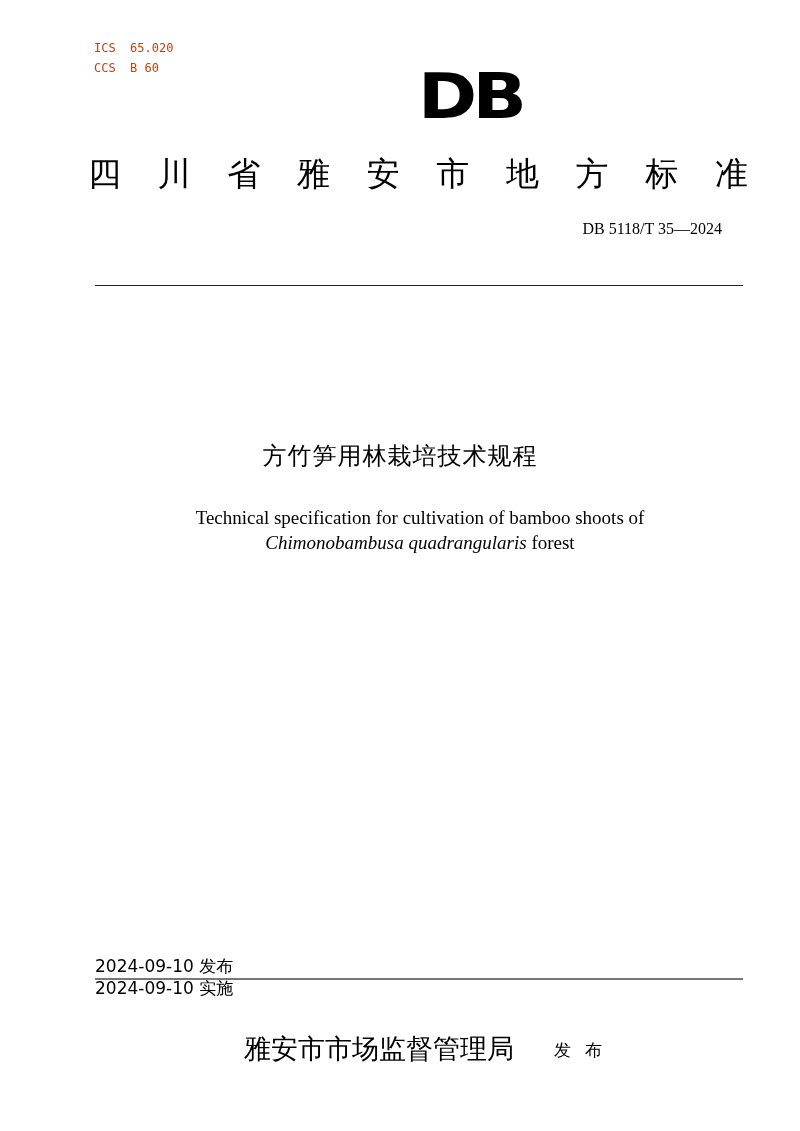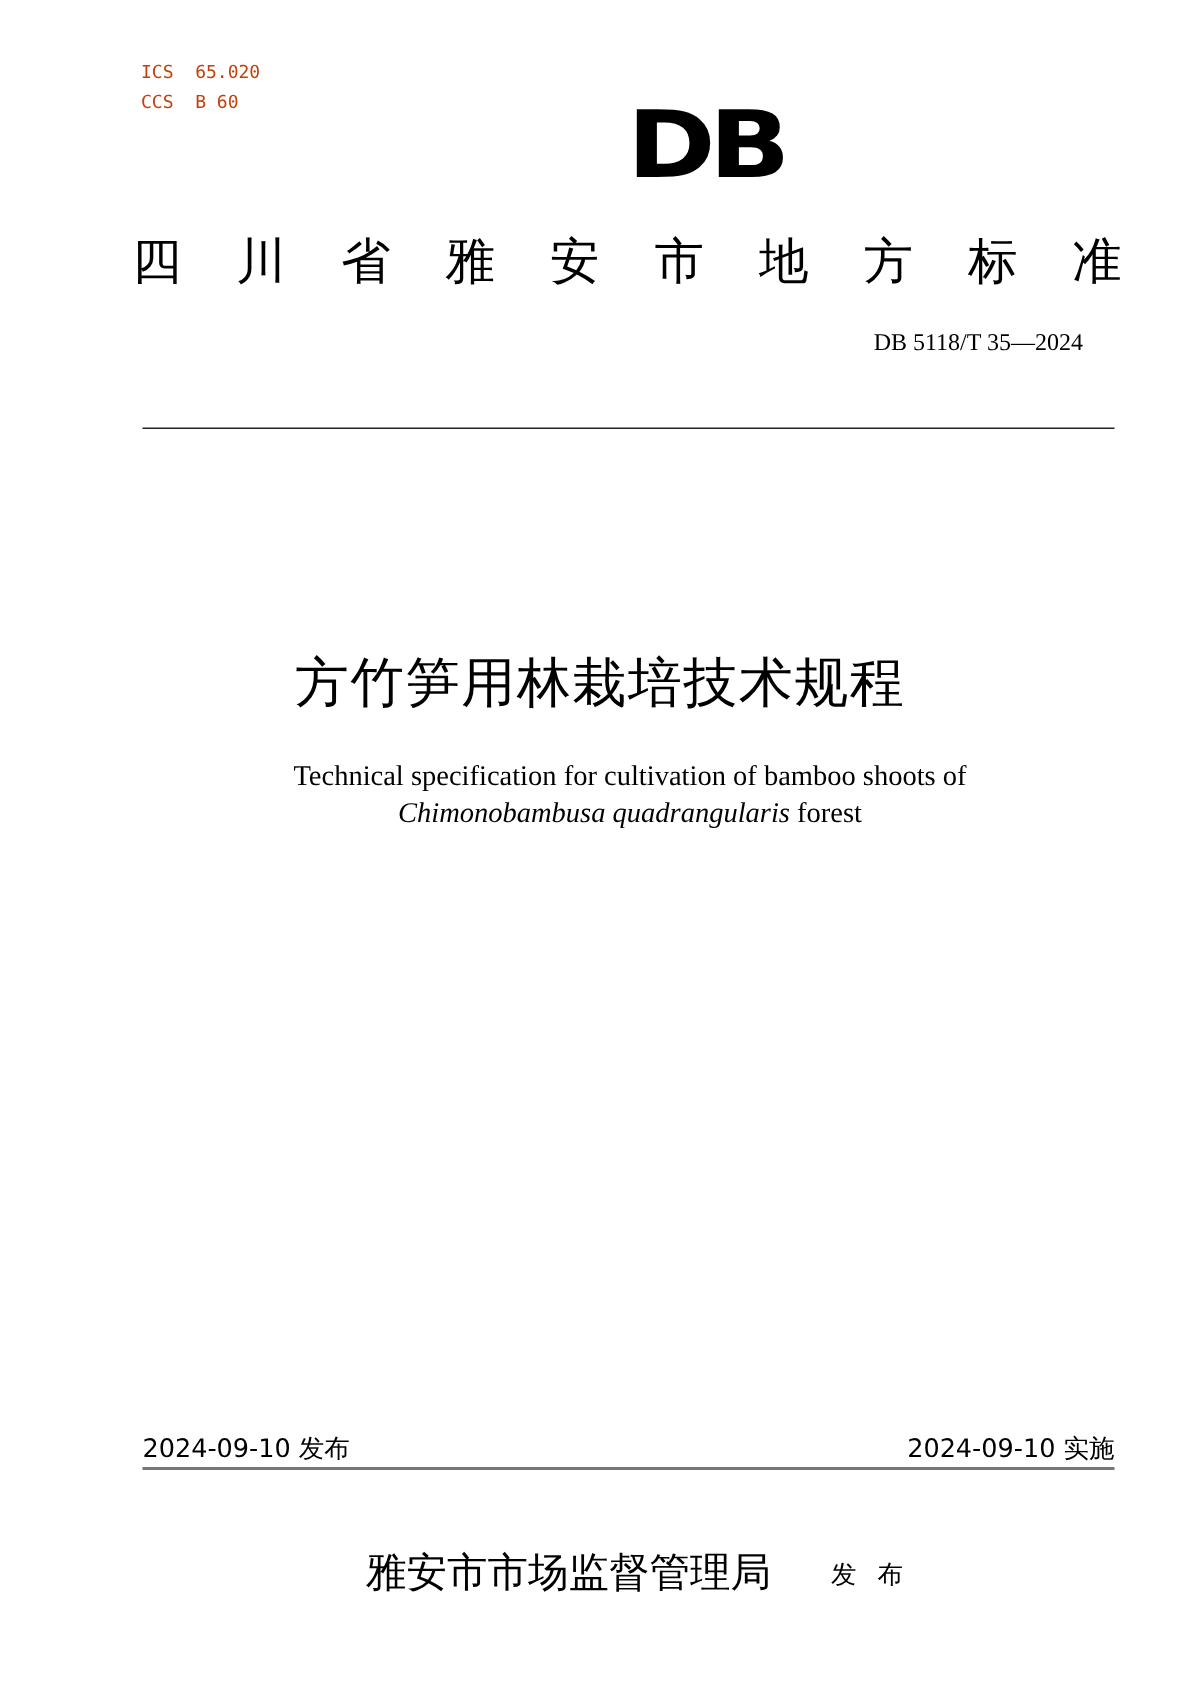--- a/index.html
+++ b/index.html
@@ -8,24 +8,24 @@
     .cls { left: 94px; top: 38px; font-family: "DejaVu Sans Mono", "Liberation Mono", monospace; font-size: 12px; line-height: 20px; color: #c2410c; }
     .cls div { white-space: pre; }
     .db-logo { left: 418px; top: 62px; height: 70px; display: flex; align-items: center; }
     .db-letters { font-family: "DejaVu Sans", sans-serif; font-weight: bold; font-size: 62px; line-height: 62px; letter-spacing: -4px; transform: scaleX(1.15); transform-origin: left bottom; margin-right: 18px; }
     .db-num { font-family: "Liberation Serif", "DejaVu Serif", serif; font-weight: bold; font-size: 70px; line-height: 62px; letter-spacing: 6px; }
     .std-title { left: 88px; top: 152px; width: 660px; display: flex; justify-content: space-between; font-size: 33px; line-height: 44px; }
     .std-title span { display: inline-block; }
     .std-code { right: 78px; top: 219px; font-size: 16px; line-height: 20px; font-family: Liberation Serif, serif; }
     .rule { height: 0; border-top: 1.5px solid #222; }
     .rule-top { left: 95px; top: 285px; width: 648px; }
-    .doc-title { left: 0; width: 800px; top: 434px; text-align: center; font-size: 36px; line-height: 44px; letter-spacing: 1px; }
+    .doc-title { left: 0; width: 800px; top: 434px; text-align: center; font-size: 24px; line-height: 44px; letter-spacing: 1px; }
     .en-title { left: 0; width: 840px; top: 505px; text-align: center; font-family: "Liberation Serif", "DejaVu Serif", serif; font-size: 19px; line-height: 25px; }
     .en-title i { font-style: italic; margin-top: 20px; }
-    .dates { left: 95px; top: 955px; width: 648px; display: flex; justify-content: space-between; font-size: 17px; line-height: 22px; }
+    .dates { left: 95px; top: 955px; width: 648px; display: flex; justify-content: space-between; font-size: 17px; line-height: 22px; flex-direction: column; }
     .rule-bottom { left: 95px; top: 978px; width: 648px; border-top: 2px solid #777; }
     .issuer { left: 244px; top: 1033px; font-size: 27px; line-height: 32px; }
     .issued { left: 526px; top: 1038px; font-size: 17px; line-height: 24px; letter-spacing: 14px; margin-left: 28px; }
   </style>
 </head>
 <body>
 
 <div class="abs cls">
   <div>ICS  65.020</div>
   <div>CCS  B 60</div>

